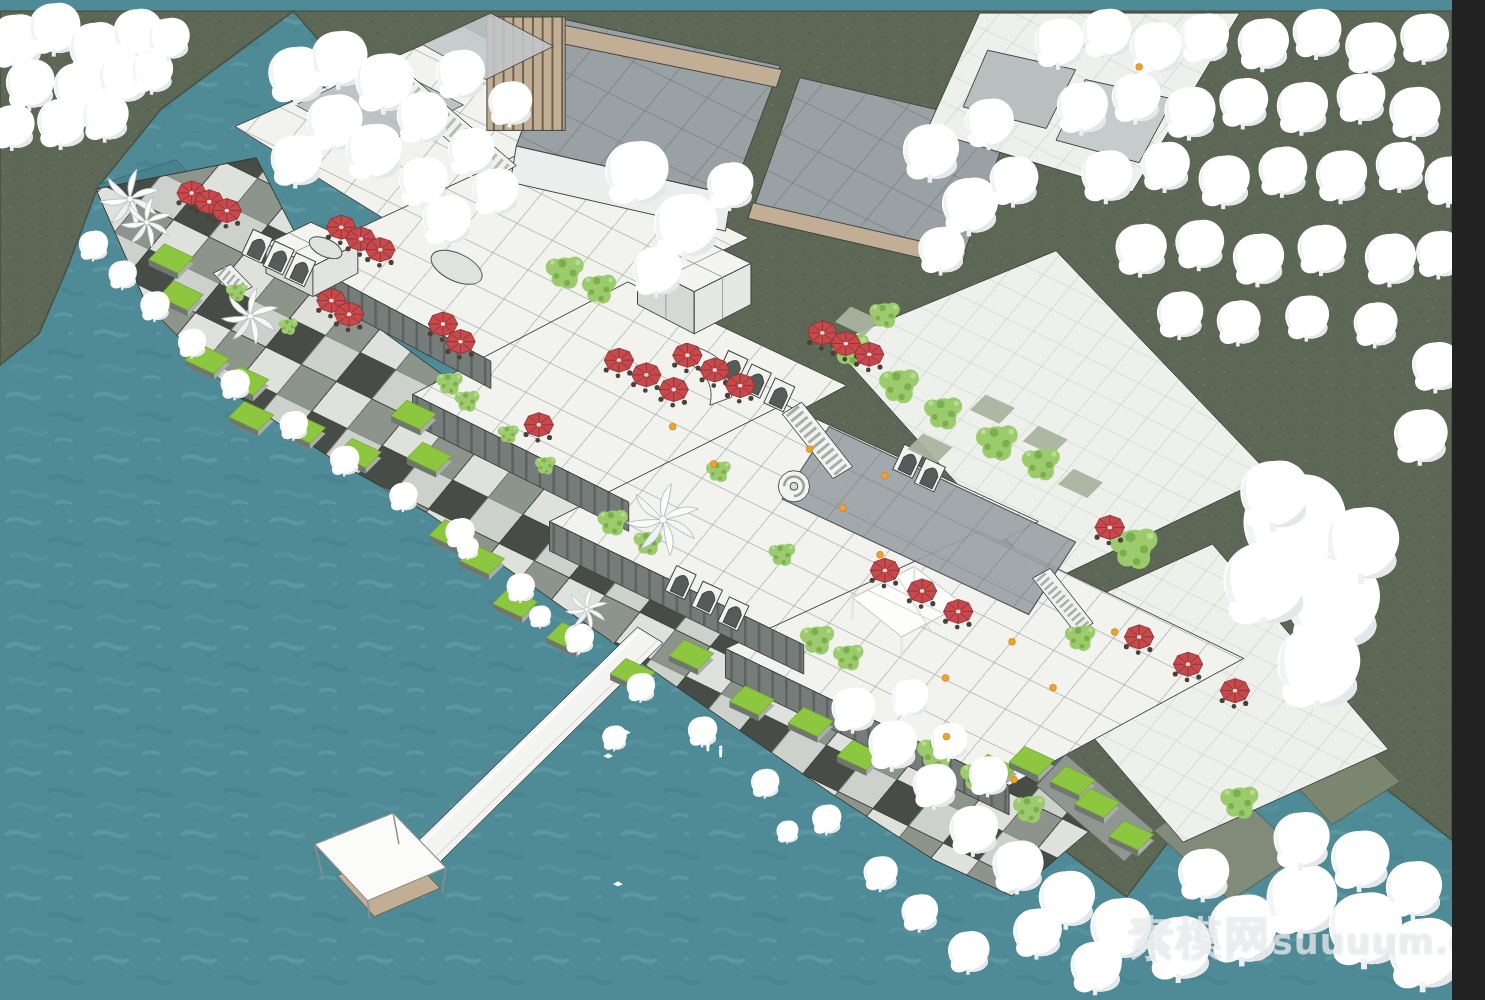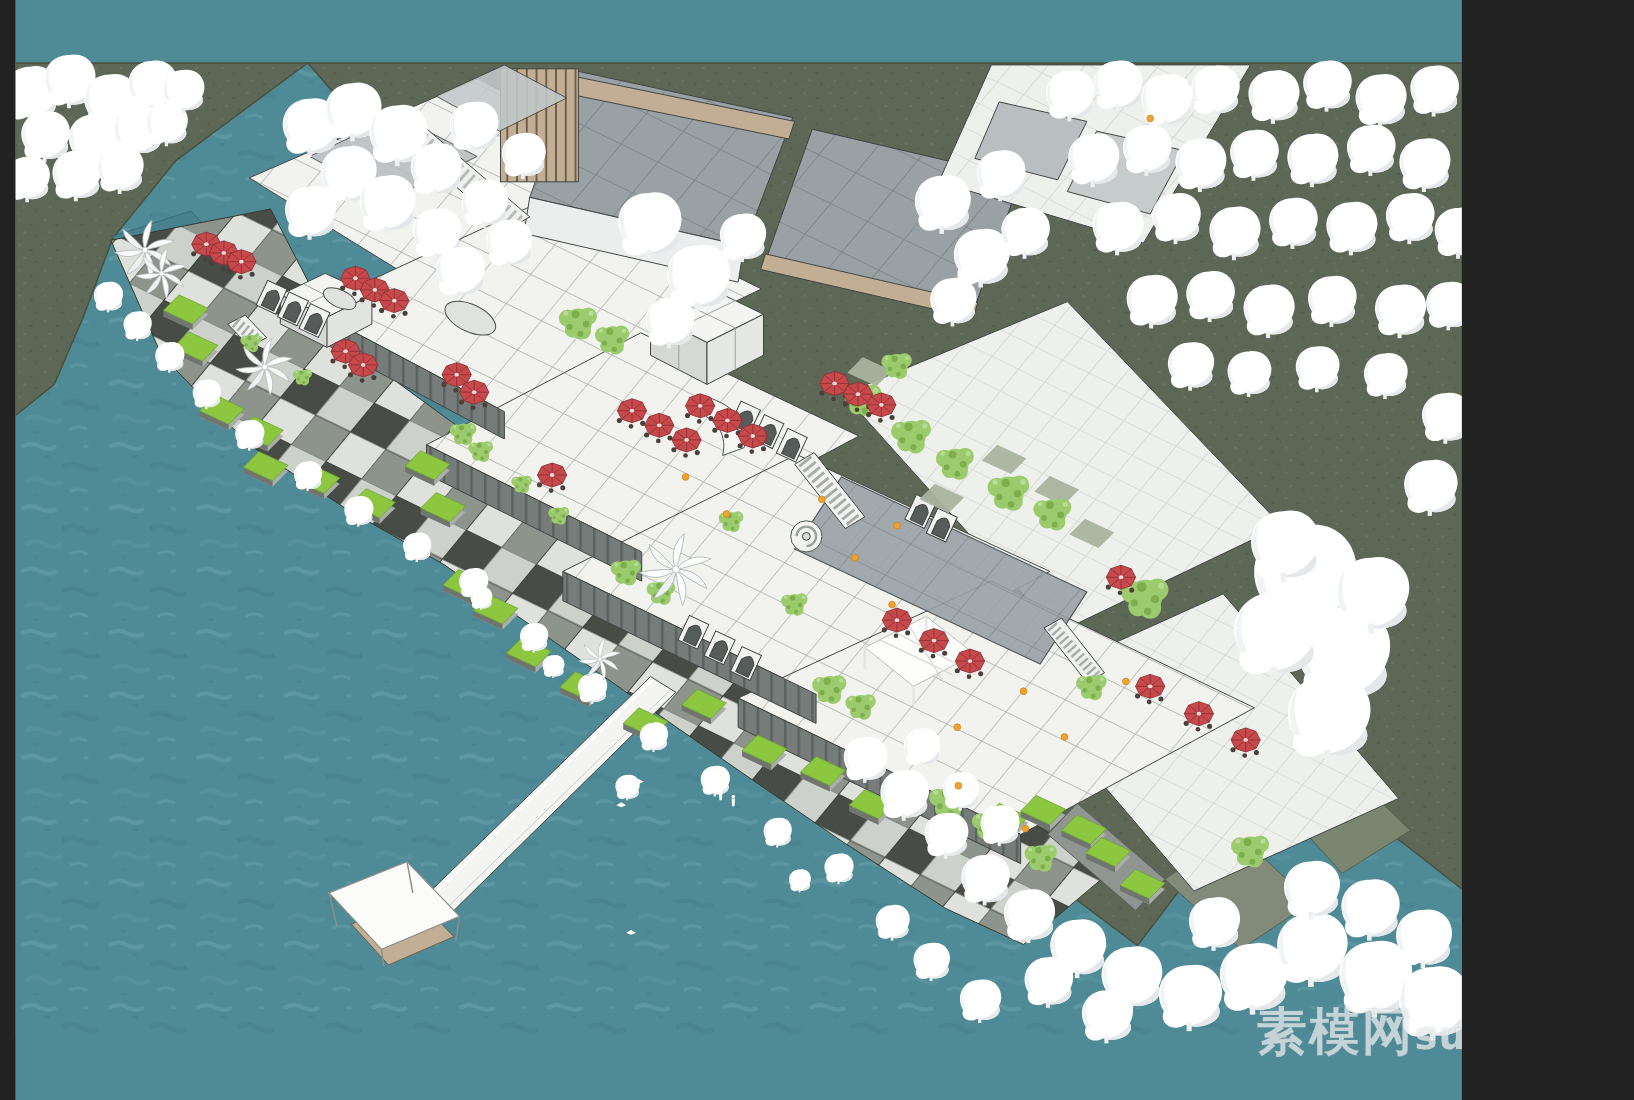--- a/index.html
+++ b/index.html
@@ -1,17 +1,17 @@
 <!DOCTYPE html>
 <html style="--c-water: #4f8b97; --c-water_deep: #47828e; --c-land: #5d6755; --c-slope: #7b8670; --c-tile: #f2f3ef; --c-glass: #9aa1a5; --c-wood: #c2ae94; --c-lawn: #8dc63f; --c-red: #c7494c; --c-tree: #9ccb6e; --c-blob: #ffffff; --c-wm: rgba(255,255,255,0.62);"><head>
 <meta charset="utf-8">
 <style>
   html,body{margin:0;padding:0;background:#222;}
-  .stage{position:relative;width:1315px;height:1000px;overflow:hidden;
-         font-family:"DejaVu Sans","Liberation Sans",sans-serif;background:var(--c-water,#4f8b97);margin-left:14px;}
+  .stage{position:relative;width:1452px;height:1000px;overflow:hidden;
+         font-family:"DejaVu Sans","Liberation Sans",sans-serif;background:var(--c-water,#4f8b97);}
   .stage svg{position:absolute;left:0;top:0;width:100%;height:100%;display:block;}
   .watermark{position:absolute;left:1128px;top:908px;display:flex;align-items:baseline;
              color:var(--c-wm,rgba(255,255,255,0.62));white-space:nowrap;
              text-shadow:0 0 2px rgba(130,145,150,0.45);user-select:none;}
   .watermark .cn{font-size:46px;font-weight:bold;letter-spacing:2px;}
   .watermark .en{font-size:35px;font-weight:bold;letter-spacing:1px;}
 </style>
 </head>
 <body>
 

